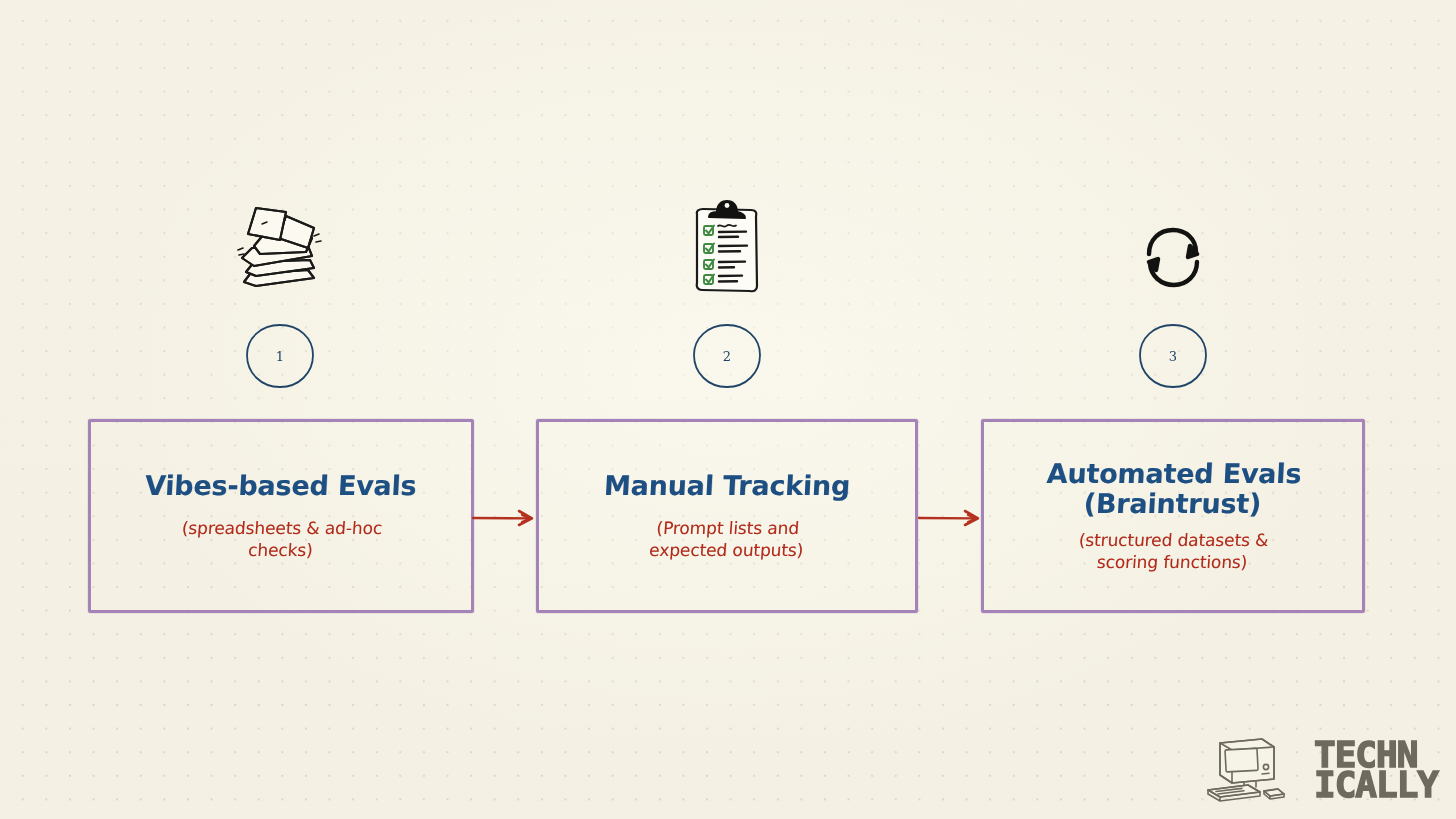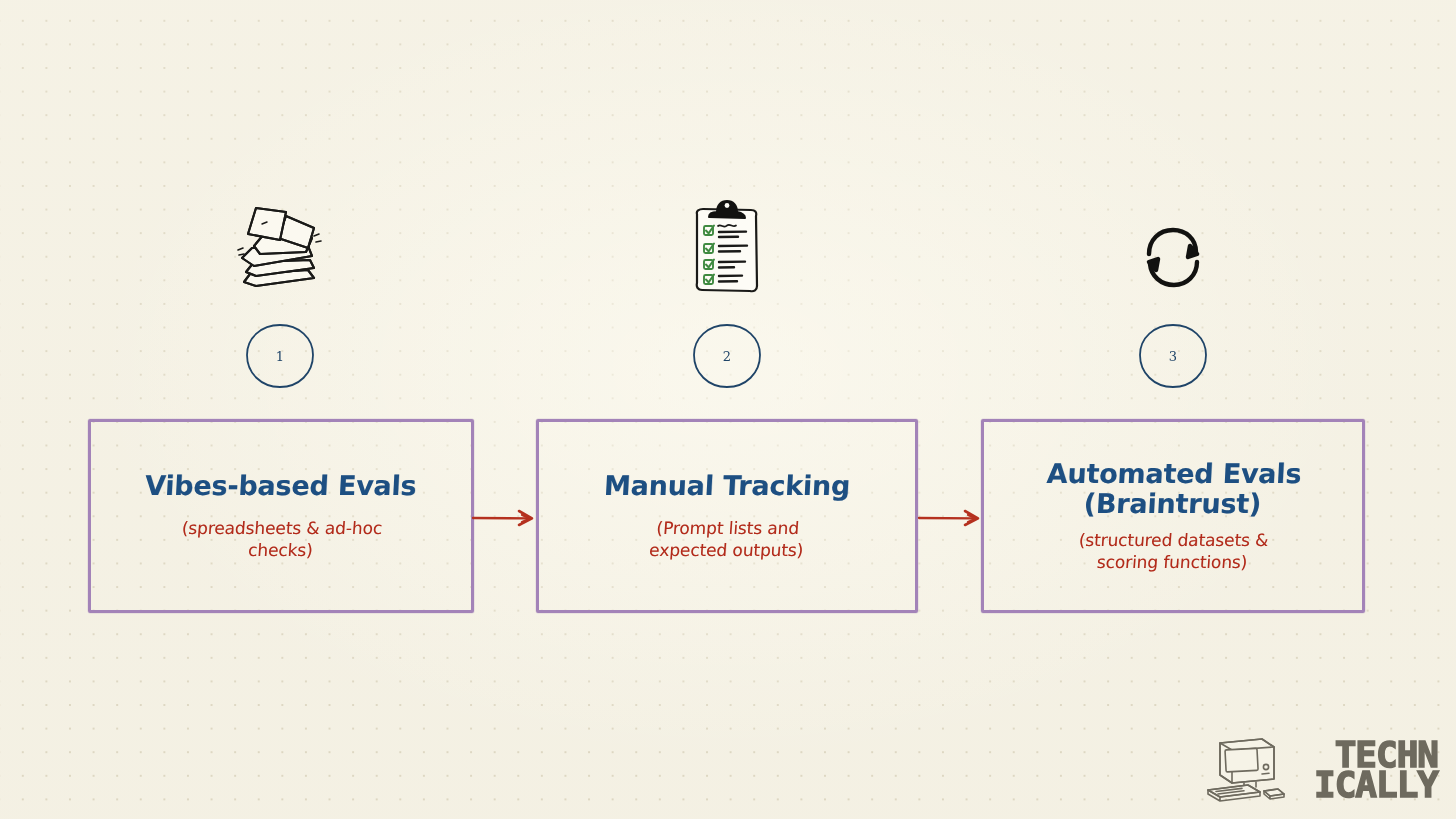--- a/index.html
+++ b/index.html
@@ -129,21 +129,20 @@
   .connector svg { display: block; overflow: visible; }
 
   
   #brand {
     position: absolute;
     right: 18px;
     bottom: 14px;
     display: flex;
     align-items: center;
     gap: 24px;
-    text-align: right;
   }
   #brand .brand-mark { display: block; }
   #brand .brand-word {
     display: flex;
     flex-direction: column;
     line-height: 0.84;
   }
   #brand .brand-word span {
     font-family: "DejaVu Sans Mono", monospace;
     font-weight: 700;

